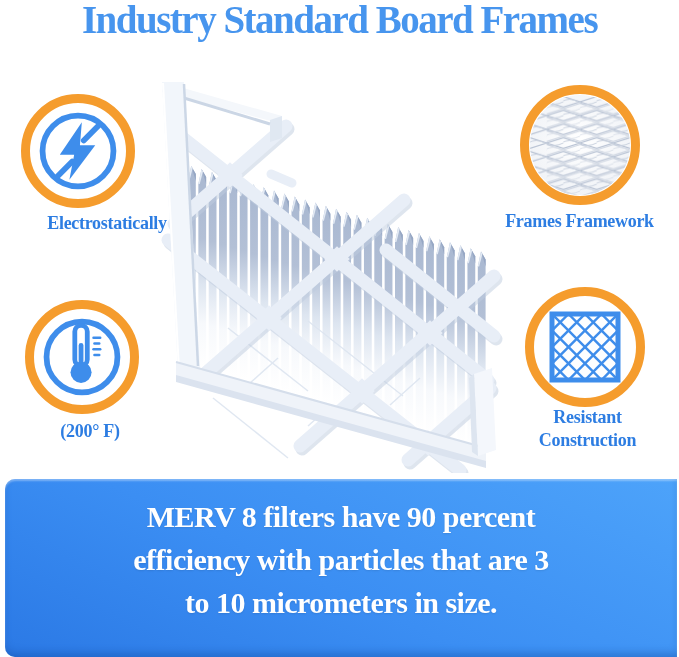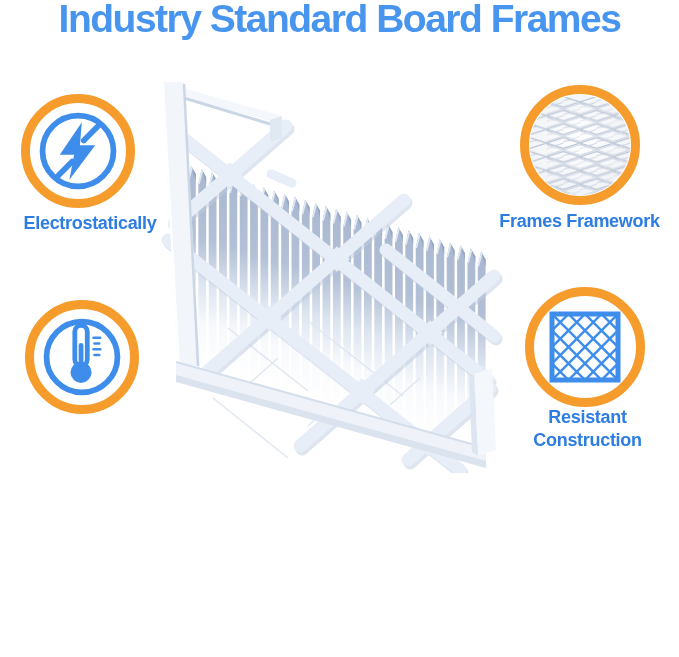--- a/index.html
+++ b/index.html
@@ -1,18 +1,18 @@
 <!DOCTYPE html>
 <html><head>
 <meta charset="utf-8">
 <style>
   html,body{margin:0;padding:0;background:#fff;}
   .wrap{
     position:relative;width:679px;height:657px;background:#ffffff;overflow:hidden;
-    font-family:Liberation Sans, sans-serif;
+    font-family:Liberation Serif, serif;
   }
   .title{
     position:absolute;top:-3px;left:0;right:0;text-align:center;
     font-size:39px;font-weight:bold;letter-spacing:-1.5px;color:#4795EE;
   }
   .ring{
     position:absolute;border-radius:50%;background:#fff;border:9px solid #F59C2D;
     display:flex;align-items:center;justify-content:center;box-sizing:border-box;
   }
   .ring.small{width:114px;height:114px;}
@@ -157,21 +157,21 @@
 
   <div>
     <div class="ring small" style="left:21px;top:94px;">
       <svg width="92" height="92" viewBox="0 0 96 96">
         <circle cx="48" cy="48" r="37" fill="none" stroke="#3E8DEB" stroke-width="6"></circle>
         <line x1="69" y1="22" x2="54" y2="37" stroke="#3E8DEB" stroke-width="6" stroke-linecap="round"></line>
         <line x1="27" y1="74" x2="42" y2="59" stroke="#3E8DEB" stroke-width="6" stroke-linecap="round"></line>
         <path d="M52,18 L29,52 L44,52 L39,78 L66,42 L50,42 Z" fill="#3E8DEB"></path>
       </svg>
     </div>
-    <div class="feature-label" style="left:5px;top:212px;width:170px;">
+    <div class="feature-label" style="left:22px;top:212px;width:170px;">
       <span>Electrostatically</span>
     </div>
   </div>
 
   <div>
     <div class="ring big" style="left:520px;top:85px;">
       <svg width="100" height="100" viewBox="0 0 102 102">
         <defs>
           <clipPath id="meshClip">
               <circle cx="51" cy="51" r="51"></circle>
@@ -206,20 +206,21 @@
         <circle cx="47" cy="64" r="11" fill="#3E8DEB"></circle>
         <g stroke="#3E8DEB" stroke-width="2.6" stroke-linecap="round">
           <line x1="60" y1="28" x2="67" y2="28"></line>
           <line x1="61" y1="34" x2="66" y2="34"></line>
           <line x1="60" y1="40" x2="67" y2="40"></line>
           <line x1="61" y1="46" x2="66" y2="46"></line>
         </g>
       </svg>
     </div>
     <div class="feature-label" style="left:5px;top:420px;width:170px;">
+      <span>(200° F)</span>
     </div>
   </div>
 
   <div>
     <div class="ring big" style="left:525px;top:287px;">
       <svg width="96" height="96" viewBox="0 0 96 96">
         <defs>
             <clipPath id="sqClip">
               <rect x="15" y="15" width="66" height="66"></rect>
             </clipPath>
@@ -242,14 +243,19 @@
           <line x1="0" y1="145.5" x2="96" y2="49.5"></line>
         </g>
       </svg>
     </div>
     <div class="feature-label" style="left:500px;top:406px;width:175px;">
       <span>Resistant</span>
       <span>Construction</span>
     </div>
   </div>
 
+  <div class="banner">
+    <p>MERV 8 filters have 90 percent</p>
+    <p>efficiency with particles that are 3</p>
+    <p>to 10 micrometers in size.</p>
+  </div>
 
 </div>
 
 </body></html>

